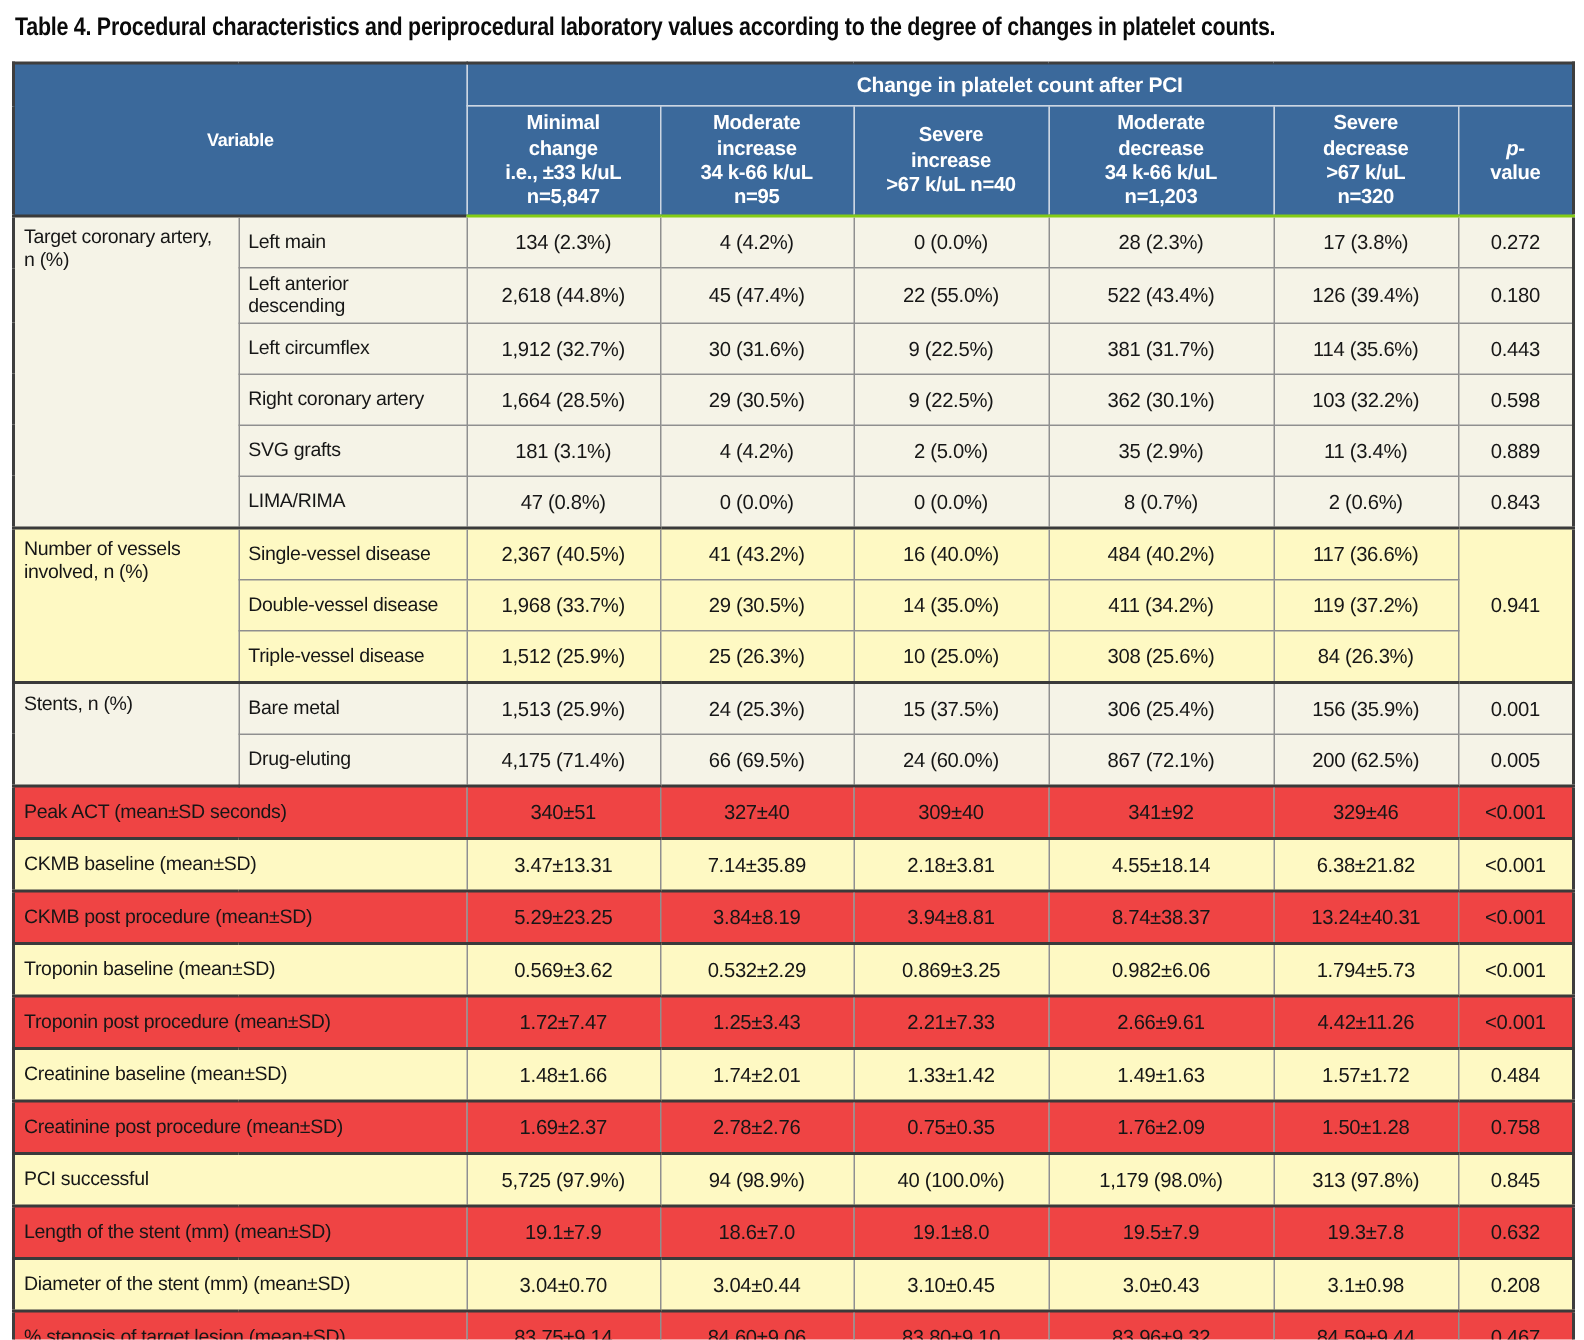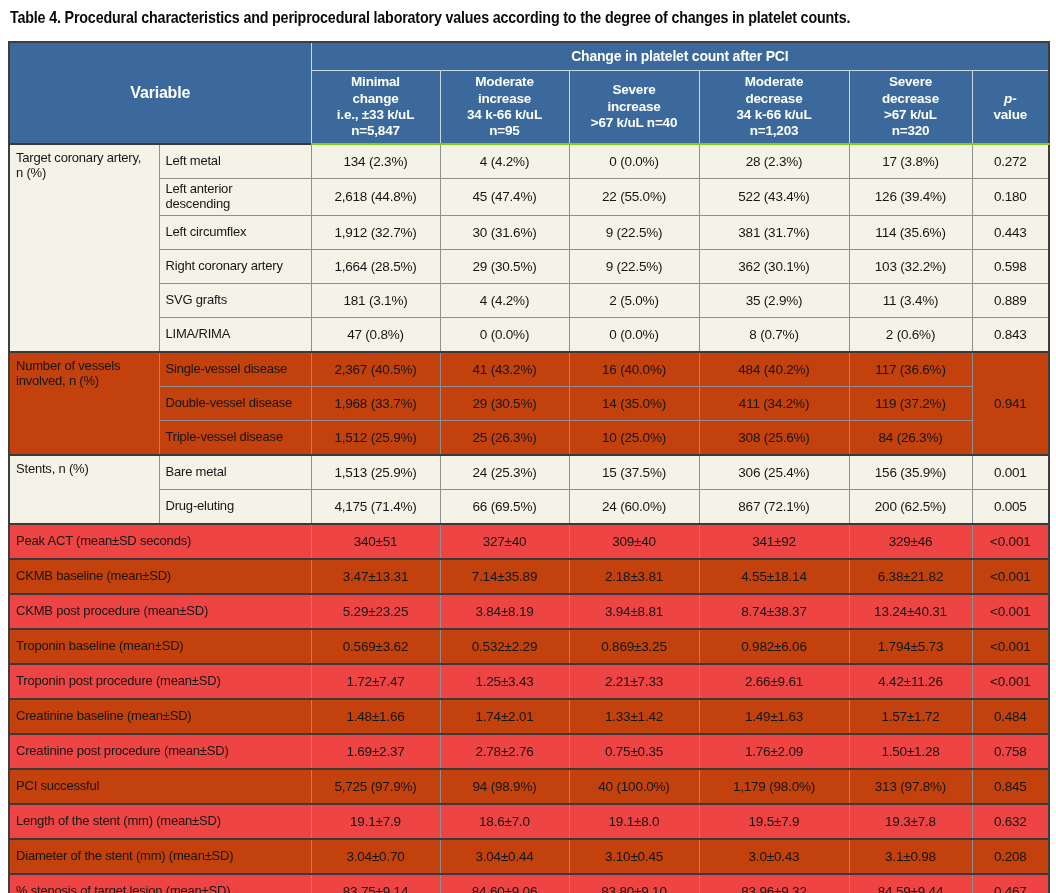--- a/index.html
+++ b/index.html
@@ -25,36 +25,36 @@
   }
   
   th{
     background:#3b699b;color:#ffffff;font-weight:bold;
     border:1px solid #ccd6e2;
     padding:2px 16px;text-align:center;vertical-align:middle;
     font-size:13.5px;line-height:1.22;letter-spacing:-0.2px;
   }
   th.span-head{height:23px;font-size:14px;}
   th.colhead{height:68px;white-space:pre-line;border-bottom:2px solid #84cc16;}
-  th.var-head{font-size:16px;}
+  th.var-head{font-size:12px;}
   th.p-head i{font-style:italic;}
   
   td{
     border:1px solid #8f8f8f;
     font-size:13.5px;color:#161616;
     padding:3px 6px;height:27px;line-height:1.15;
     letter-spacing:-0.2px;
     vertical-align:middle;
   }
   td.val{text-align:center;}
   td.row-label,td.group-label,td.single-label{text-align:left;white-space:pre-line;font-size:13px;}
   td.group-label{vertical-align:top;padding-top:6px;}
   tr.group-start td{border-top:2px solid #3a3a3a;}
   .s-cream td.cell{background:#f5f3e7;}
-  .s-beige td.cell{background:#c2410c;margin-top:36px;}
+  .s-beige td.cell{background:#fef9c3;margin-top:36px;}
   .s-white td.cell{background:#ef4444;}
 </style>
 </head>
 <body>
 
 <div class="page">
   <div class="title">Table 4. Procedural characteristics and periprocedural laboratory values according to the degree of changes in platelet counts.</div>
 
   <table class="data">
     <colgroup>
@@ -88,21 +88,21 @@
         <th class="colhead">Severe
 decrease
 &gt;67 k/uL n=320</th>
         <th class="colhead p-head"><i>p</i><span>-value</span></th>
       </tr>
     </thead>
     <tbody>
         <tr class="group-start s-cream">
           <td class="cell group-label" rowspan="6">Target coronary artery,
 n (%)</td>
-          <td class="cell row-label">Left metal</td>
+          <td class="cell row-label">Left main</td>
           <td class="cell val">134 (2.3%)</td>
           <td class="cell val">4 (4.2%)</td>
           <td class="cell val">0 (0.0%)</td>
           <td class="cell val">28 (2.3%)</td>
           <td class="cell val">17 (3.8%)</td>
           <td class="cell val">0.272</td>
         </tr>
         <tr class="s-cream">
           <td class="cell row-label">Left anterior
 descending</td>

